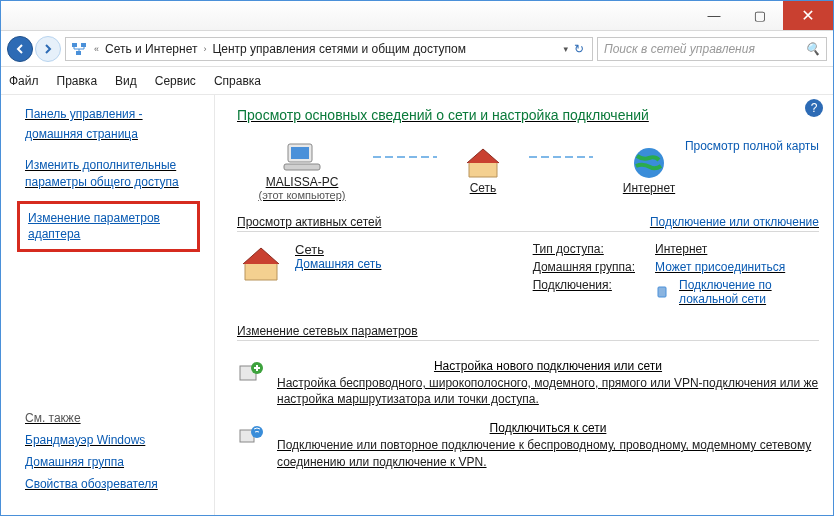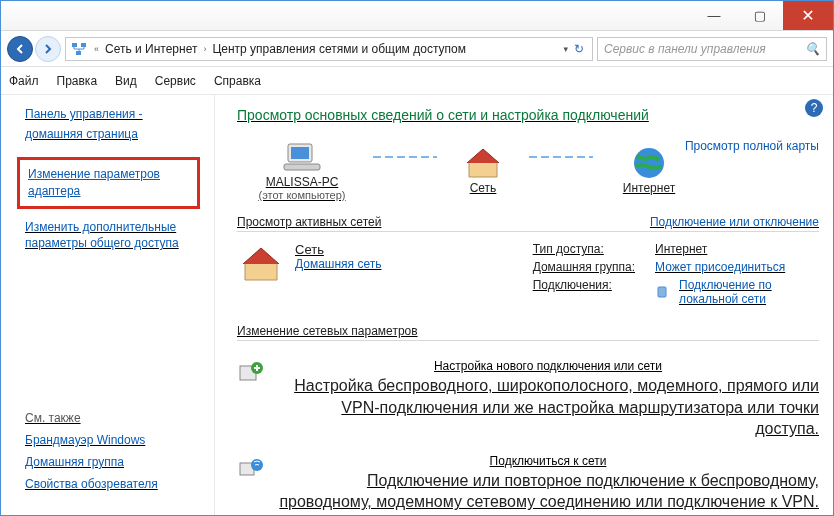--- a/index.html
+++ b/index.html
@@ -45,21 +45,21 @@
 .activenet .left .txt .nm { font-size: 13px; }
 .activenet .left .txt .tp { color: #0a5bb3; font-size: 12px; }
 .activenet .right { display: grid; grid-template-columns: auto auto; column-gap: 20px; row-gap: 4px; font-size: 12px; align-content: start; }
 .activenet .right .v { color: #0a5bb3; }
 .activenet .right .plain { color: #222; }
 .activenet .right .conn { display: flex; align-items: center; gap: 10px; }
 .tasks { margin-top: 18px; }
 .task { display: flex; gap: 12px; margin-bottom: 14px; }
 .task .ic { width: 28px; height: 28px; display: flex; align-items: center; justify-content: center; font-size: 22px; flex-shrink: 0; }
 .task .txt .tl { color: #000000; margin-bottom: 2px; text-align: center; }
-.task .txt .ds { color: #222; font-size: 16px; line-height: 1.35; text-align: right; }
+.task .txt .ds { color: #222; font-size: 12px; line-height: 1.35; }
 svg { display: block; }
 </style>
 </head>
 <body>
 
 <div class="window">
   <div class="titlebar">
     <div class="btn">—</div>
     <div class="btn">▢</div>
     <div class="btn close">✕</div>
@@ -90,39 +90,39 @@
       <span class="chev">«</span>
       <span>Сеть и Интернет</span>
       <span class="chev">›</span>
       <span>Центр управления сетями и общим доступом</span>
       <span class="drop">
         <span style="font-size:9px;color:#555">▾</span>
         <span style="color:#2d6bb5;padding:0 4px">↻</span>
       </span>
     </div>
     <div class="searchbox">
-      <span>Сервис в панели управления</span>
+      <span>Поиск в сетей управления</span>
       <span style="margin-left:auto">🔍</span>
     </div>
   </div>
 
   <div class="menubar">
     <span>Файл</span>
     <span>Правка</span>
     <span>Вид</span>
     <span>Сервис</span>
     <span>Справка</span>
   </div>
 
   <div class="content">
     <div class="sidebar">
       <div class="cp-home">Панель управления -</div>
       <div class="cp-home2">домашняя страница</div>
+      <div class="link">Изменить дополнительные параметры общего доступа</div>
       <div class="link boxed">Изменение параметров адаптера</div>
-      <div class="link">Изменить дополнительные параметры общего доступа</div>
       <div class="seealso">
         <div class="hdr">См. также</div>
         <div class="lnk">Брандмауэр Windows</div>
         <div class="lnk">Домашняя группа</div>
         <div class="lnk">Свойства обозревателя</div>
       </div>
     </div>
 
     <div class="main">
       <div class="help-icon">?</div>

